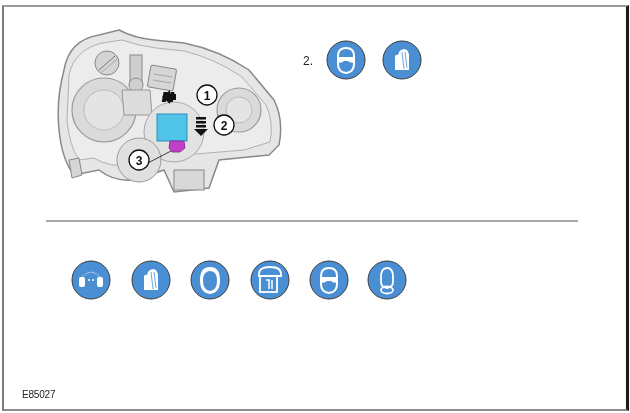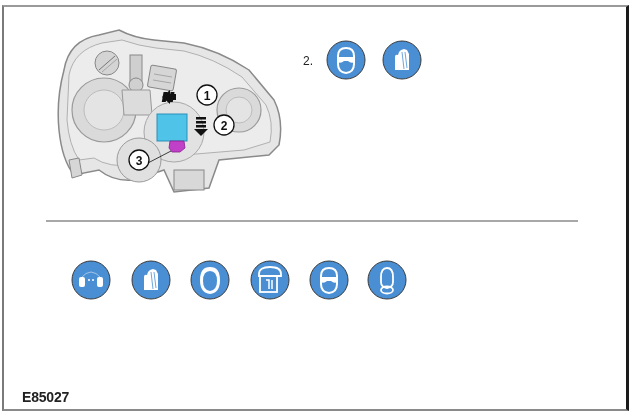--- a/index.html
+++ b/index.html
@@ -2,21 +2,21 @@
 <html><head>
 <meta charset="utf-8">
 <style>
   html, body { margin: 0; padding: 0; background: #ffffff; }
   body { width: 630px; height: 413px; position: relative; overflow: hidden; font-family: "Liberation Sans", sans-serif; }
   .frame { position: absolute; left: 2px; top: 5px; width: 622px; height: 402px; border-top: 2px solid #9a9a9a; border-left: 2px solid #7a7a7a; border-right: 3px solid #1a1a1a; border-bottom: 2px solid #8a8a8a; box-sizing: content-box; }
   .illus { position: absolute; left: 44px; top: 10px; width: 250px; height: 190px; }
   .step-label { position: absolute; left: 303px; top: 54px; font-size: 12px; color: #222; }
   .ppe-icon { position: absolute; width: 40px; height: 40px; }
   .divider { position: absolute; left: 46px; top: 220px; width: 532px; height: 2px; background: #a8a8a8; }
-  .fig-id { position: absolute; left: 22px; top: 389px; font-size: 14px; color: #222; letter-spacing: -0.2px; font-weight: bold; }
+  .fig-id { position: absolute; left: 22px; top: 389px; font-size: 10px; color: #222; letter-spacing: -0.2px; }
 </style>
 </head>
 <body>
 
 <div class="frame"></div>
 
 <svg class="illus" viewBox="0 0 250 190">
 
   <path d="M20 60 Q25 30 55 25 L75 20 Q90 28 110 30 L140 33 Q175 40 205 60 L230 90 Q240 110 235 135 L225 145 L175 150 L165 178 L130 182 L120 160 L90 170 Q70 172 55 160 L30 165 Q18 150 15 120 Q12 90 20 60 Z" fill="#e6e6e6" stroke="#8a8a8a" stroke-width="1.5"></path>
   <path d="M25 65 Q30 40 58 33 L78 30 Q95 36 112 38 L140 41 Q170 48 198 67 L222 95 Q230 112 226 132 L200 140 L140 145 L90 155 Q65 158 50 148 L35 150 Q25 135 23 110 Z" fill="#ececec" stroke="#b0b0b0" stroke-width="1"></path>

